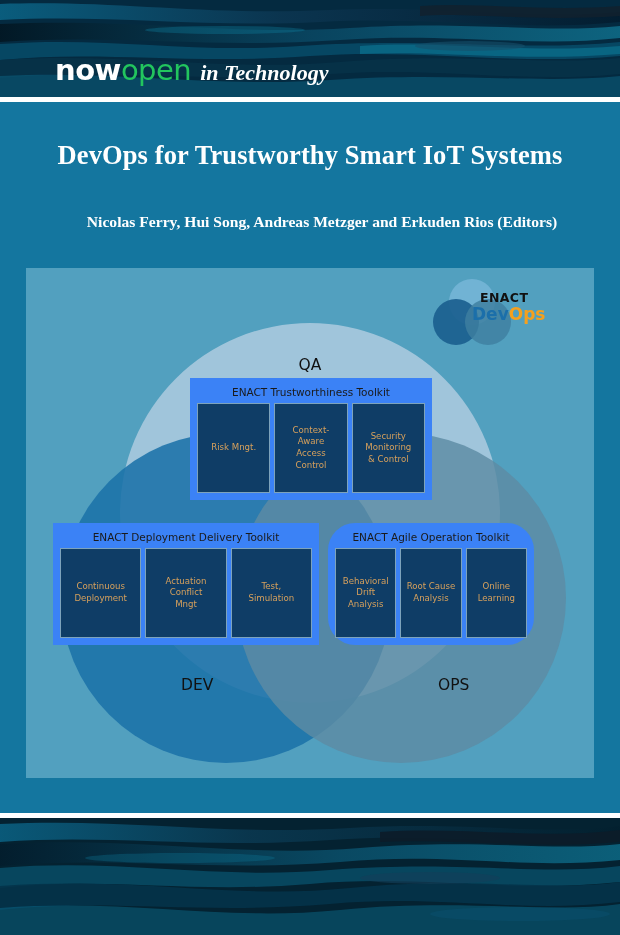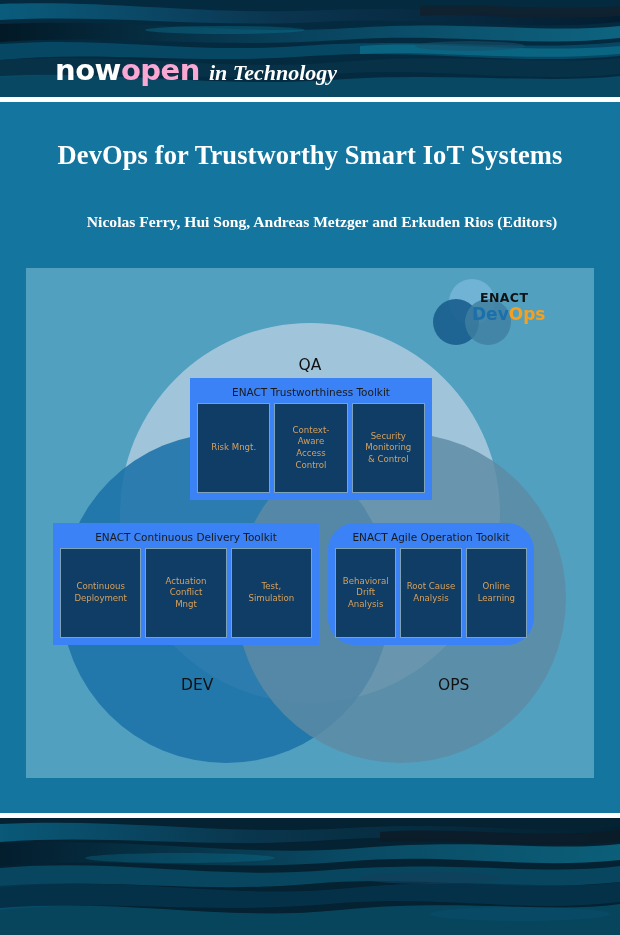--- a/index.html
+++ b/index.html
@@ -38,22 +38,22 @@
     display:flex; align-items:baseline; gap:9px;
     z-index:5;
   }
   .logo-now {
     font-family:"DejaVu Sans", sans-serif;
     font-size:29px; font-weight:700; letter-spacing:-0.5px;
     color:#ffffff; line-height:1;
   }
   .logo-open {
     font-family:"DejaVu Sans", sans-serif;
-    font-size:29px; font-weight:700; letter-spacing:-0.5px;
-    color:#f9a8d4; line-height:1; margin-left:-9px;
+    font-size:29px; font-weight:400; letter-spacing:-0.5px;
+    color:#22c55e; line-height:1; margin-left:-9px;
   }
   .logo-suffix {
     font-family:"Liberation Serif", serif;
     font-size:22px; font-style:italic; font-weight:700;
     color:#ffffff; line-height:1;
   }
 
   
   #title-block { position:absolute; left:0; top:140px; width:620px; text-align:center; }
   #book-title {
@@ -202,21 +202,21 @@
       <div class="toolkit-cell">
           <span>Context-<br>Aware<br>Access<br>Control</span>
         </div>
       <div class="toolkit-cell">
           <span>Security<br>Monitoring<br>&amp; Control</span>
         </div>
     </div>
   </div>
 
   <div class="toolkit" id="toolkit-cd">
-    <div class="toolkit-title">ENACT Continuous Delivery Toolkit</div>
+    <div class="toolkit-title">ENACT Deployment Delivery Toolkit</div>
     <div class="toolkit-cells">
       <div class="toolkit-cell">
           <span>Continuous<br>Deployment</span>
         </div>
       <div class="toolkit-cell">
           <span>Actuation<br>Conflict<br>Mngt</span>
         </div>
       <div class="toolkit-cell">
           <span>Test,<br>Simulation</span>
         </div>

